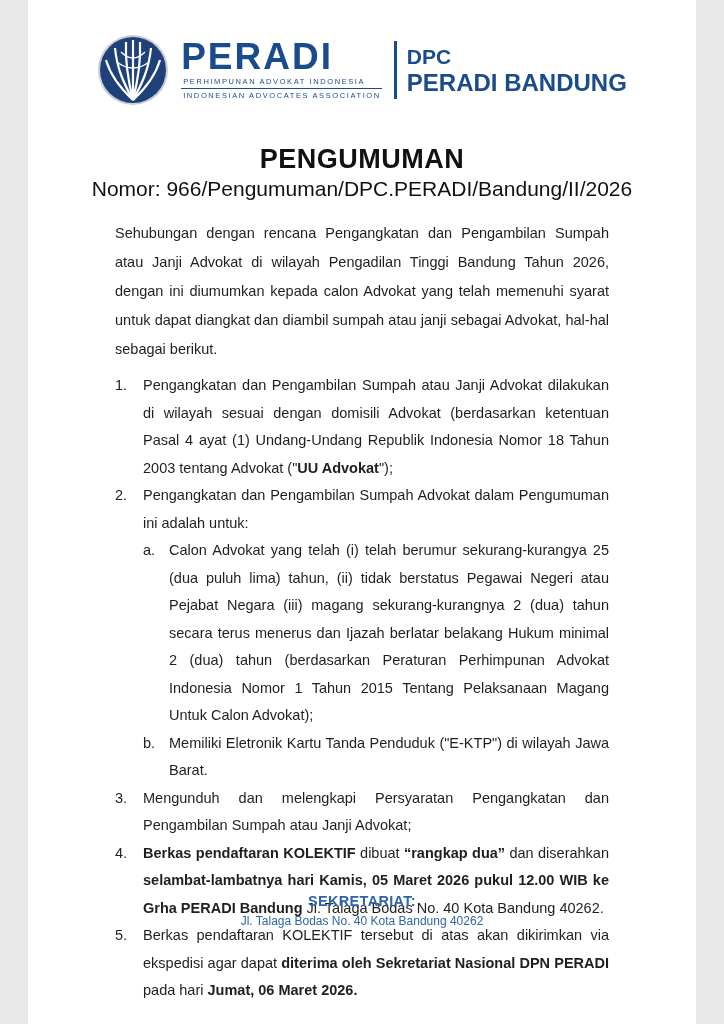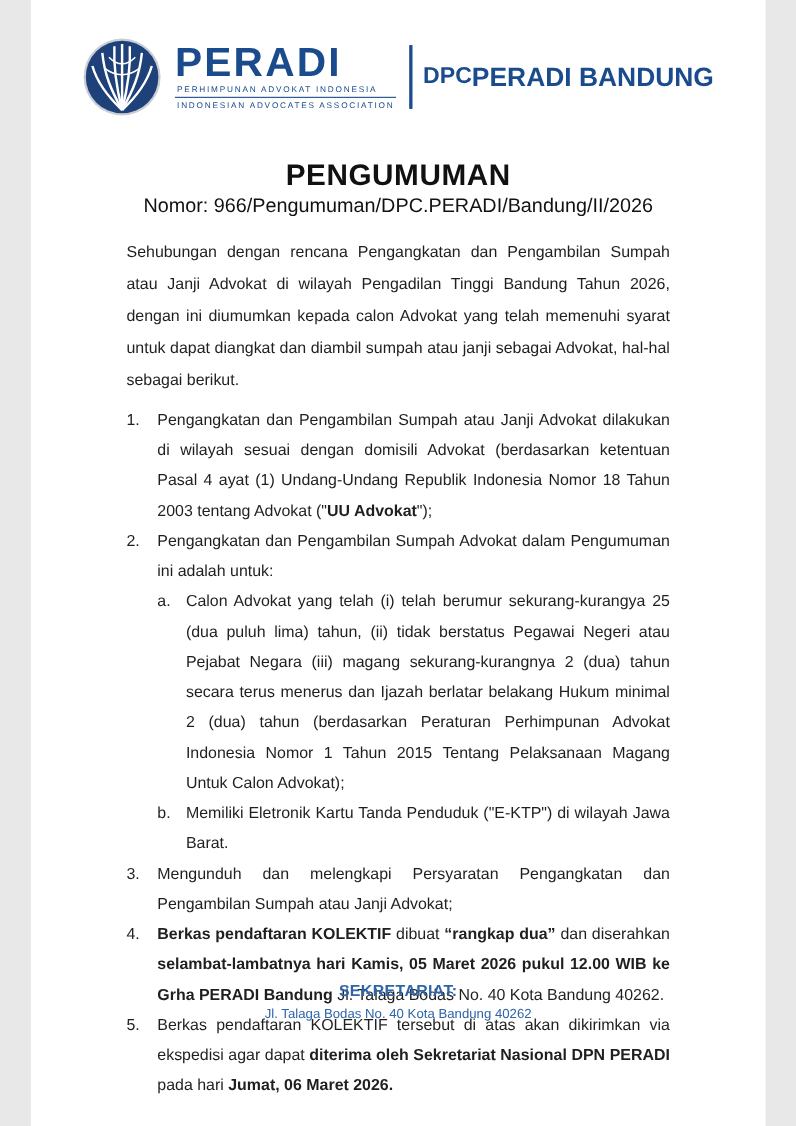--- a/index.html
+++ b/index.html
@@ -28,33 +28,33 @@
   }
   .tagline{
     font-size:7.5px;letter-spacing:1.6px;color:#1a4b8c;
     padding:2px 1px 2px 2px;white-space:nowrap;
   }
   .tagline.t2{border-top:1.5px solid #1a4b8c;}
   .lh-divider{
     width:3px;height:58px;background:#1a4b8c;
     margin:0 10px 0 12px;flex:none;
   }
-  .dpc-block{display:flex;flex-direction:row;justify-content:center;}
+  .dpc-block{display:flex;flex-direction:column;justify-content:center;}
   .dpc1{font-size:21px;font-weight:bold;color:#1a4b8c;line-height:24px;}
   .dpc2{font-size:24px;font-weight:bold;color:#1a4b8c;line-height:27px;white-space:nowrap;text-align:center;}
   
   .doc-title{
     margin:38px 0 2px 0;
     text-align:center;
     font-size:27px;font-weight:bold;color:#111;
     letter-spacing:0.5px;
   }
   .doc-number{
     text-align:center;
-    font-size:18px;color:#111;
+    font-size:21px;color:#111;
     margin-bottom:14px;
   }
   
   .body-text{
     margin:0 87px;
     font-size:14.5px;
     color:#1f1f1f;
   }
   .intro{
     text-align:justify;

